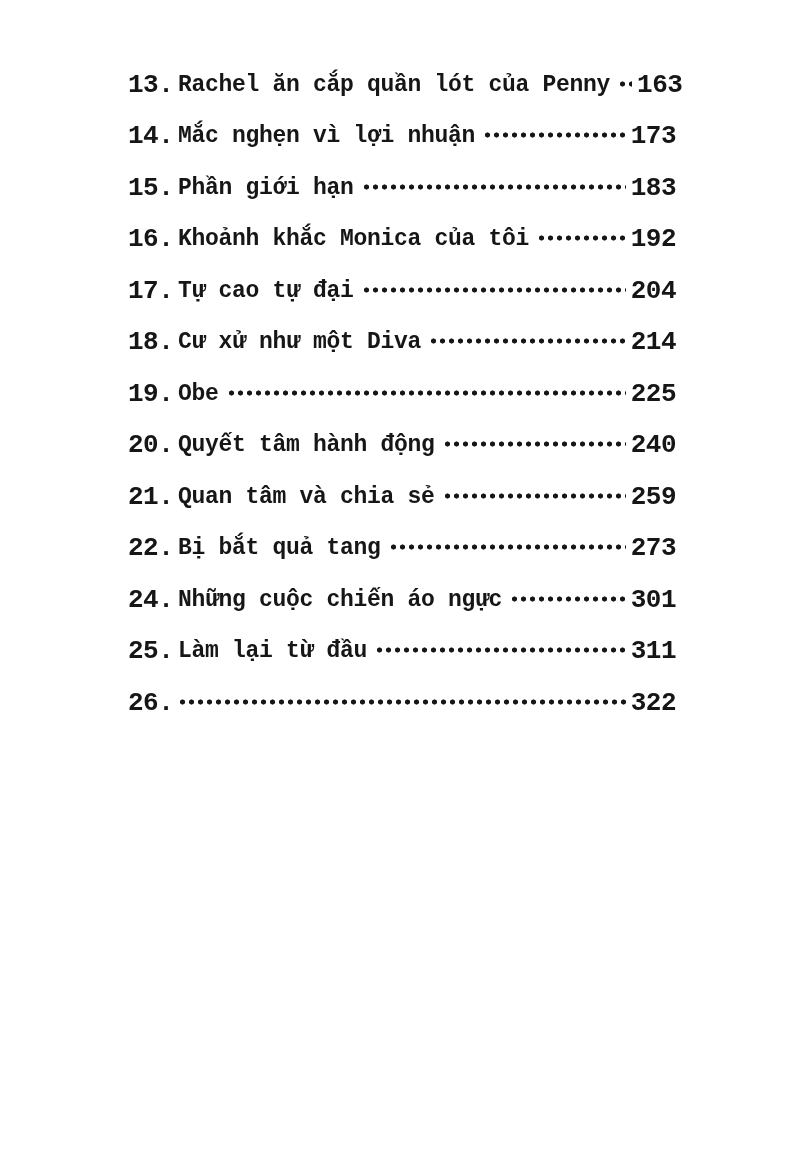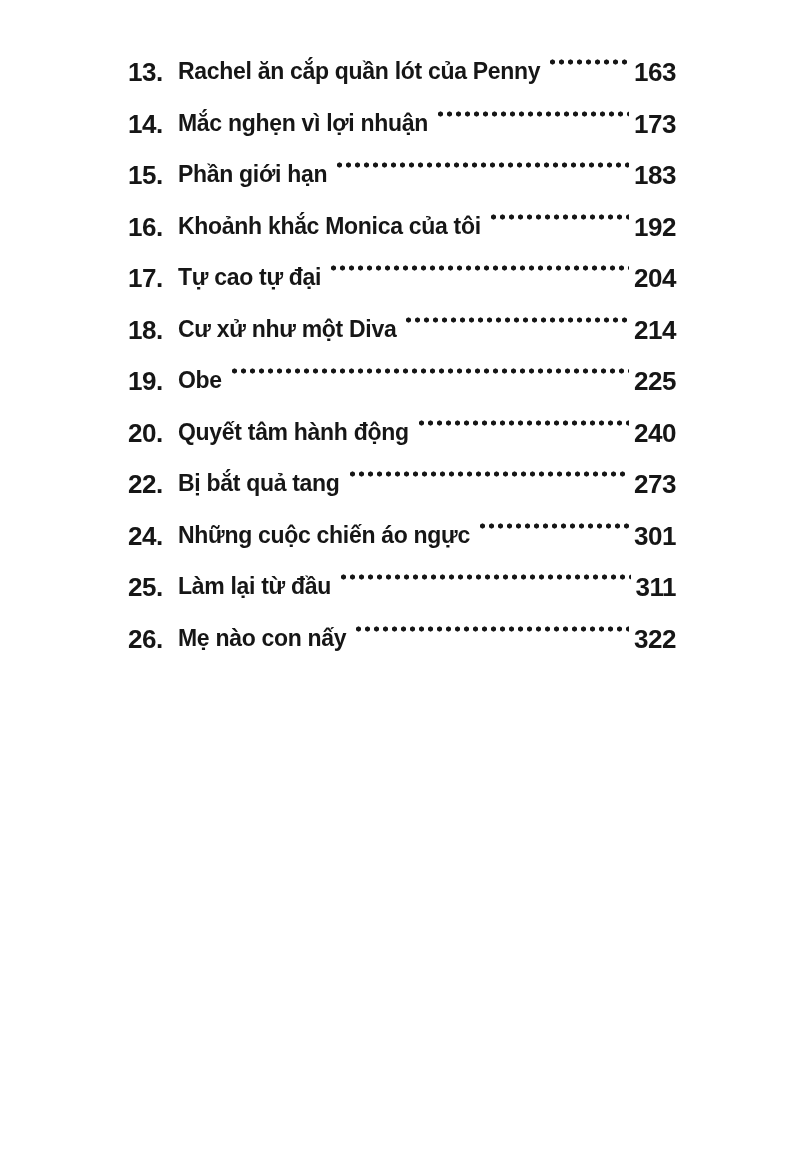--- a/index.html
+++ b/index.html
@@ -16,22 +16,23 @@
     color: #161616;
   }
   .toc {
     position: absolute;
     left: 128px;
     right: 124px;
     top: 59px;
   }
   .toc-row {
     display: flex;
-    align-items: flex-start;
+    align-items: center;
     height: 51.5px;
+    font-family: Liberation Mono, monospace;
   }
   .num {
     flex: 0 0 50px;
     font-size: 26px;
     font-weight: 700;
     line-height: 1;
     letter-spacing: -0.5px;
   }
   .title {
     font-size: 23px;
@@ -115,20 +116,26 @@
       <span class="pageno">225</span>
     </div>
 
     <div class="toc-row">
       <span class="num">20.</span>
       <span class="title">Quyết tâm hành động</span>
       <span class="leader"></span>
       <span class="pageno">240</span>
     </div>
 
+    <div class="toc-row">
+      <span class="num">21.</span>
+      <span class="title">Quan tâm và chia sẻ</span>
+      <span class="leader"></span>
+      <span class="pageno">259</span>
+    </div>
 
     <div class="toc-row">
       <span class="num">22.</span>
       <span class="title">Bị bắt quả tang</span>
       <span class="leader"></span>
       <span class="pageno">273</span>
     </div>
 
 
     <div class="toc-row">
@@ -140,20 +147,19 @@
 
     <div class="toc-row">
       <span class="num">25.</span>
       <span class="title">Làm lại từ đầu</span>
       <span class="leader"></span>
       <span class="pageno">311</span>
     </div>
 
     <div class="toc-row">
       <span class="num">26.</span>
-      <span class="title">Mẹ nào con nấy</span>
       <span class="leader"></span>
       <span class="pageno">322</span>
     </div>
 
 
   </div>
 </div>
 
 </body></html>

